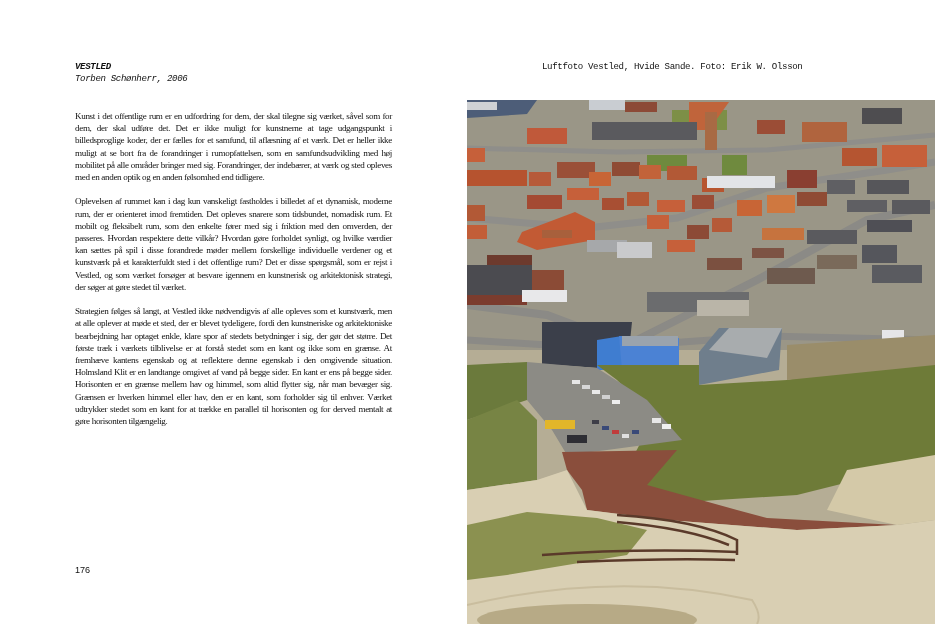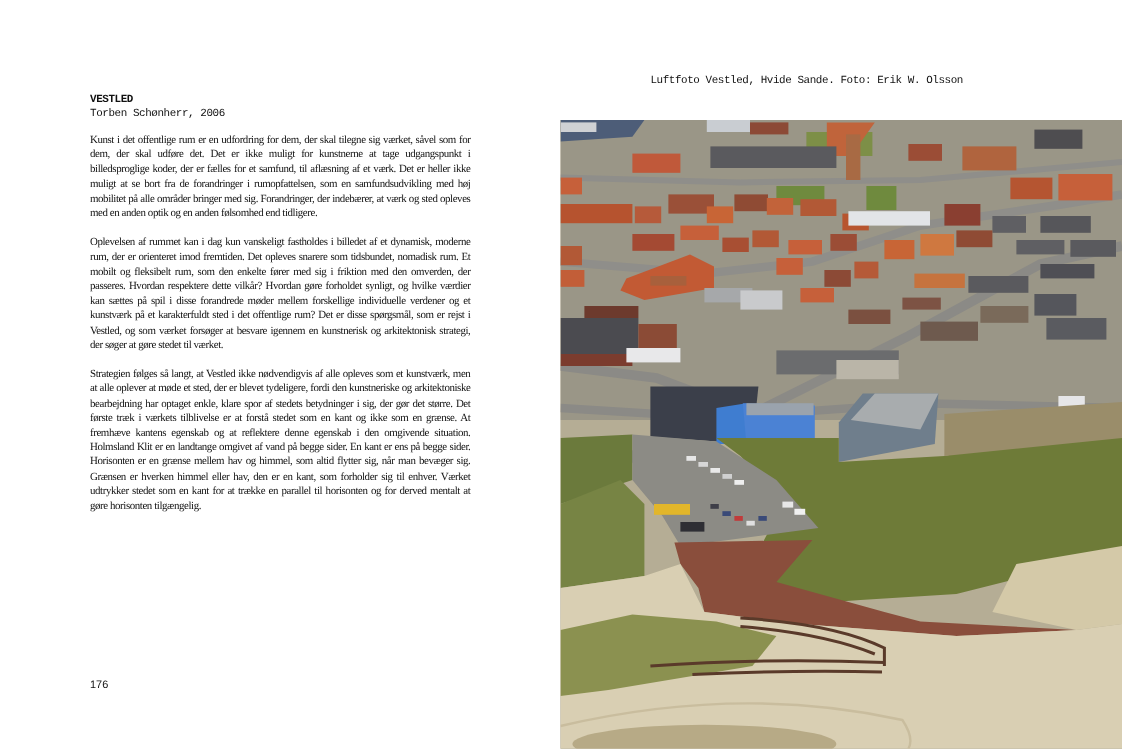--- a/index.html
+++ b/index.html
@@ -6,22 +6,22 @@
   body {
     width: 935px; height: 624px; position: relative; overflow: hidden;
     background: #ffffff;
     font-family: "Liberation Mono", "DejaVu Sans Mono", monospace;
     color: #111111;
   }
   .page-left { position: absolute; left: 0; top: 0; width: 467px; height: 624px; }
   .page-right { position: absolute; left: 467px; top: 0; width: 468px; height: 624px; }
 
   .heading-block {
-    position: absolute; left: 75px; top: 77px; width: 320px;
-    font-size: 9.1px; line-height: 12.2px; letter-spacing: -0.35px;
+    position: absolute; left: 75px; top: 61px; width: 320px;
+    font-size: 9.1px; line-height: 12.2px; letter-spacing: -0.35px; font-style: italic;
   }
   .heading-block .title { font-weight: bold; }
   .body-text {
     position: absolute; left: 75px; top: 110px; width: 317px;
     font-size: 9.1px; line-height: 12.2px; letter-spacing: -0.35px;
   }
   .body-text p { margin: 0 0 12.2px 0; text-align: justify; font-family: Liberation Serif, serif; }
   .page-number {
     position: absolute; left: 75px; top: 565px;
     font-size: 9.1px; font-family: "Liberation Sans", "DejaVu Sans", sans-serif;

